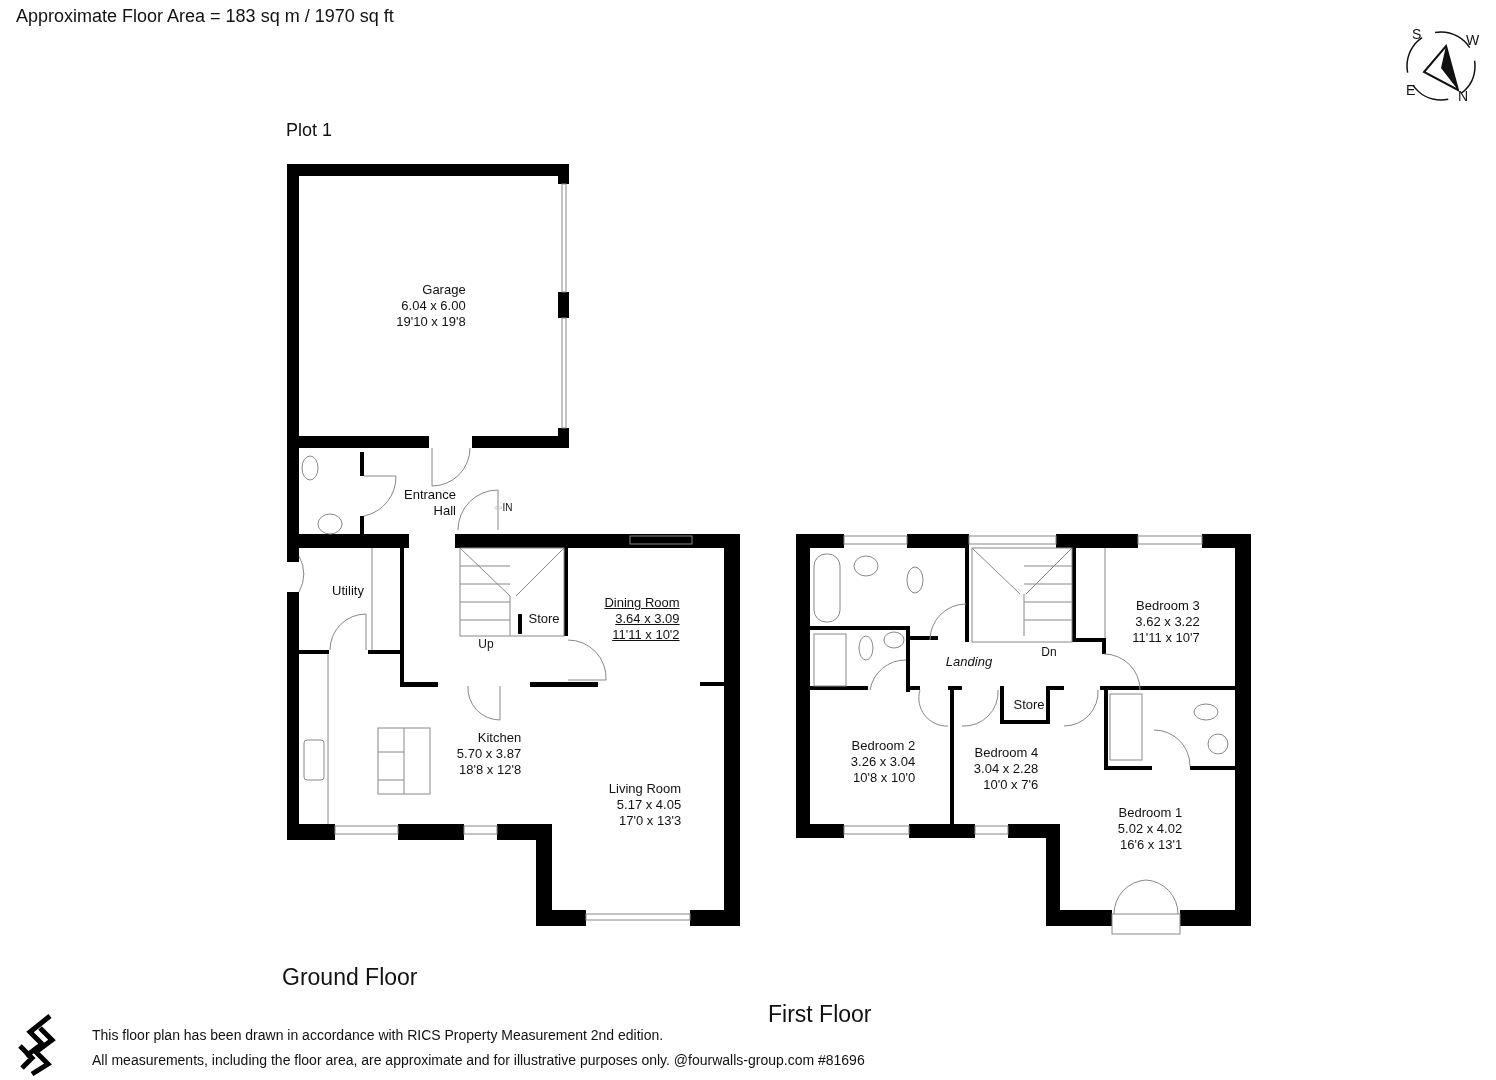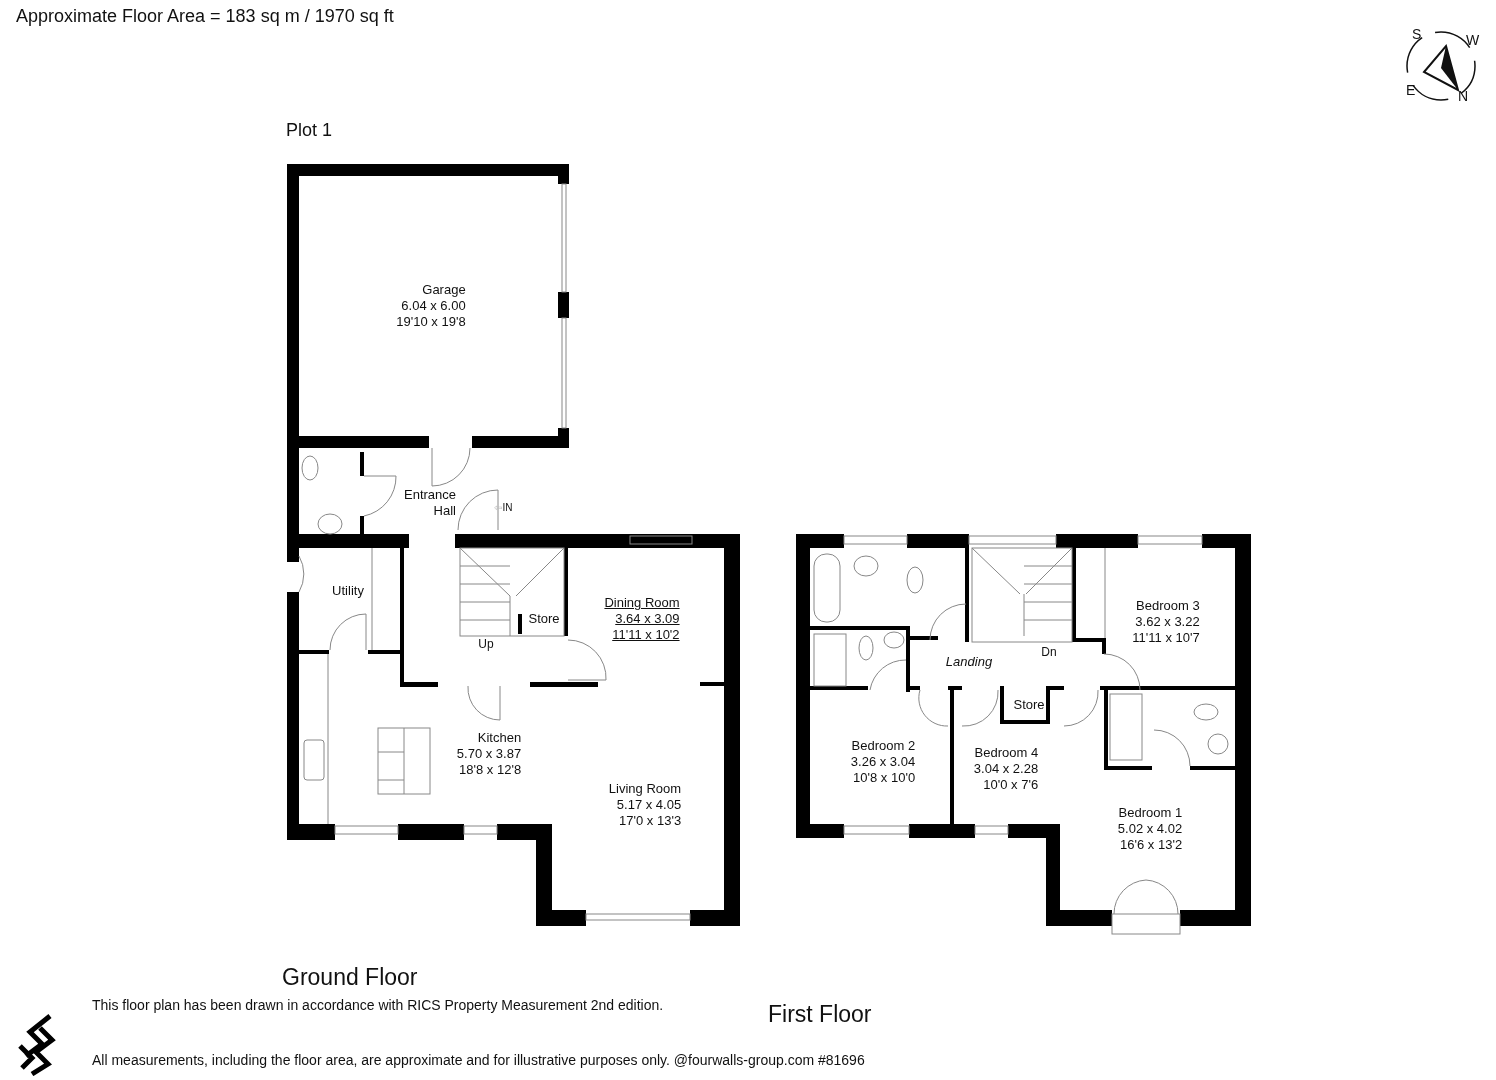--- a/index.html
+++ b/index.html
@@ -231,30 +231,30 @@
   <div>Bedroom 4</div>
   <div>3.04 x 2.28</div>
   <div>10'0 x 7'6</div>
 </div>
 <div class="room-label" style="left:1029px; top:697px;">
   <div>Store</div>
 </div>
 <div class="room-label" style="left:1150px; top:805px;">
   <div>Bedroom 1</div>
   <div>5.02 x 4.02</div>
-  <div>16'6 x 13'2</div>
+  <div>16'6 x 13'1</div>
 </div>
 <div class="small-label" style="left:1049px; top:639px;margin-top:6px;">Dn</div>
 
 <div class="abs floor-label" style="left:282px;">Ground Floor</div>
 <div class="abs floor-label" style="left:768px;margin-top:37px;">First Floor</div>
 
 <div class="abs" style="left:12px; top:1012px; width:50px; height:64px;">
   <svg width="50" height="64" viewBox="0 0 50 64">
     <g fill="none" stroke="#000" stroke-width="5" stroke-linejoin="miter">
       <path d="M38 4 L18 20 L30 32 L14 44"></path>
       <path d="M28 16 L40 28 L24 40 L36 52 L20 62"></path>
       <path d="M8 34 L20 46 L10 56"></path>
     </g>
   </svg>
 </div>
-<div class="abs footer" style="top:997px;">This floor plan has been drawn in accordance with RICS Property Measurement 2nd edition.</div>
+<div class="abs footer" style="top:1027px;">This floor plan has been drawn in accordance with RICS Property Measurement 2nd edition.</div>
 <div class="abs footer" style="top:1052px;">All measurements, including the floor area, are approximate and for illustrative purposes only. @fourwalls-group.com #81696</div>
 
 </body></html>

